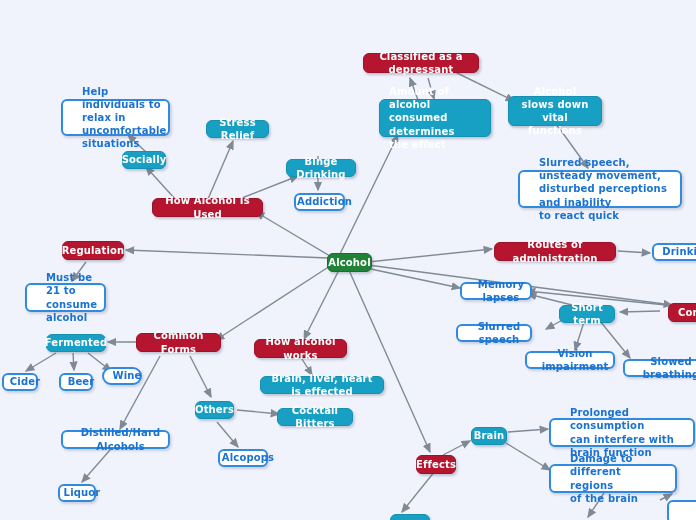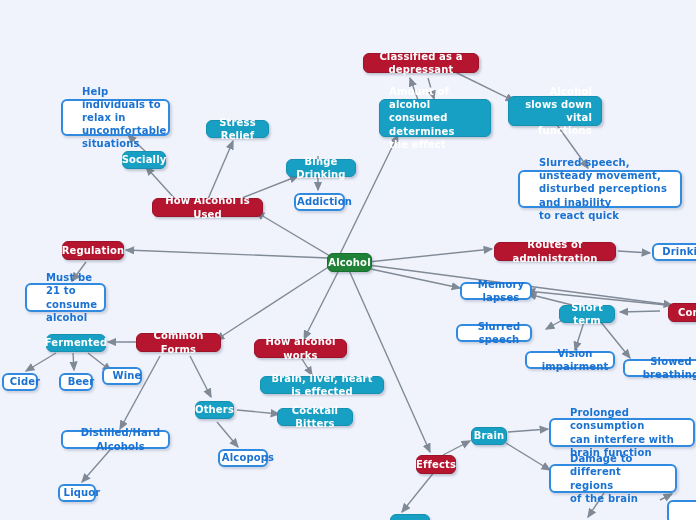--- a/index.html
+++ b/index.html
@@ -144,21 +144,21 @@
   </svg>
 
   <div class="node root" style="left:327px; top:253px; width:45px; height:19px;">Alcohol</div>
 
   <div class="node red" style="left:363px; top:53px; width:116px; height:20px;">Classified as a depressant</div>
 
   <div class="node teal" style="left:379px; top:99px; width:112px; height:38px; text-align:left; justify-content:flex-start;">Amount of alcohol
 consumed determines
 the effect</div>
 
-  <div class="node teal" style="left:508px; top:96px; width:94px; height:30px; text-align:right; justify-content:flex-start;">Alcohol slows down
+  <div class="node teal" style="left:508px; top:96px; width:94px; height:30px; text-align:center; justify-content:flex-start;">Alcohol slows down
 vital functions</div>
 
   <div class="node white" style="left:518px; top:170px; width:164px; height:38px;">Slurred speech, unsteady movement,
 disturbed perceptions and inability
 to react quick</div>
 
   <div class="node red" style="left:152px; top:198px; width:111px; height:19px;">How Alcohol Is Used</div>
 
   <div class="node teal" style="left:122px; top:151px; width:44px; height:18px;">Socially</div>
 
@@ -178,21 +178,21 @@
 consume alcohol</div>
 
   <div class="node red" style="left:136px; top:333px; width:85px; height:19px;">Common Forms</div>
 
   <div class="node teal" style="left:46px; top:334px; width:60px; height:18px;">Fermented</div>
 
   <div class="node white center" style="left:2px; top:373px; width:36px; height:18px;">Cider</div>
 
   <div class="node white center" style="left:59px; top:373px; width:34px; height:18px;border-radius:6px;">Beer</div>
 
-  <div class="node white center" style="left:102px; top:367px; width:40px; height:18px;">Wine</div>
+  <div class="node white center" style="left:102px; top:367px; width:40px; height:18px;border-radius:9px;">Wine</div>
 
   <div class="node white center" style="left:61px; top:430px; width:109px; height:19px;">Distilled/Hard Alcohols</div>
 
   <div class="node white center" style="left:58px; top:484px; width:38px; height:18px;">Liquor</div>
 
   <div class="node teal" style="left:195px; top:401px; width:39px; height:18px;">Others</div>
 
   <div class="node teal" style="left:277px; top:408px; width:76px; height:18px;">Cocktail Bitters</div>
 
   <div class="node white center" style="left:218px; top:449px; width:50px; height:18px;">Alcopops</div>

